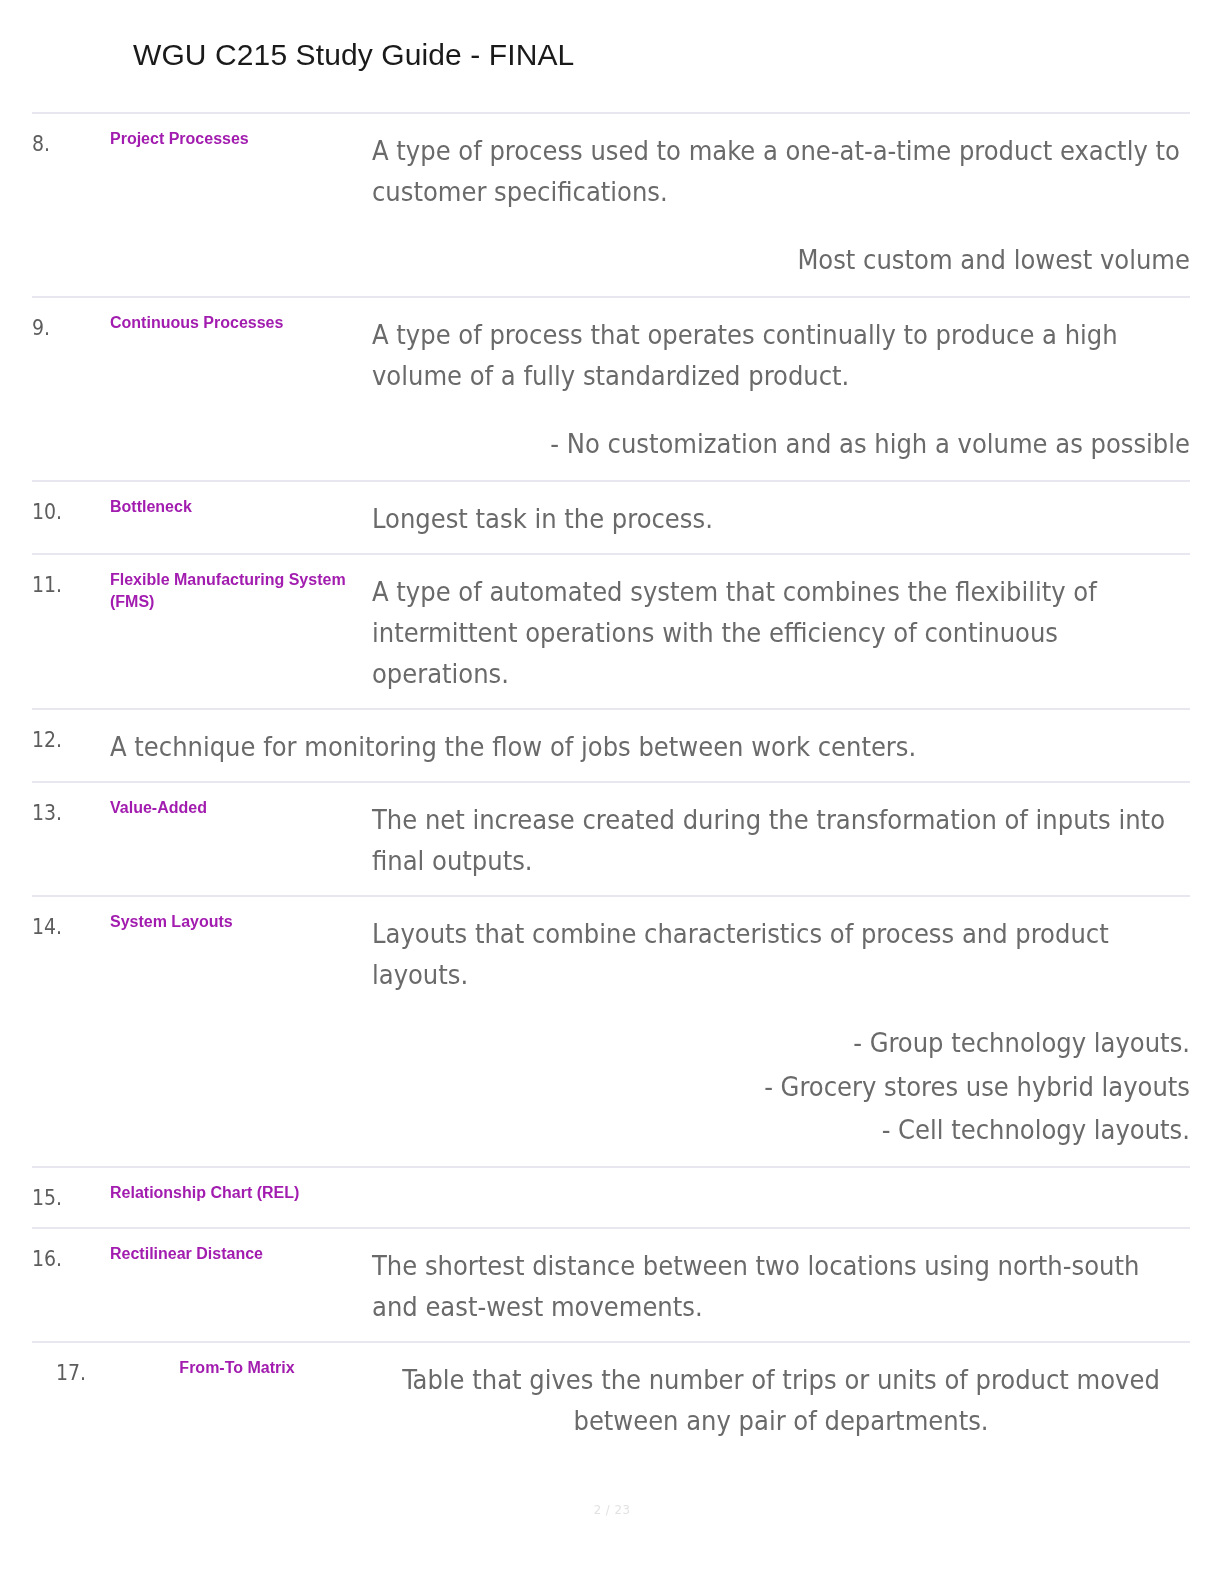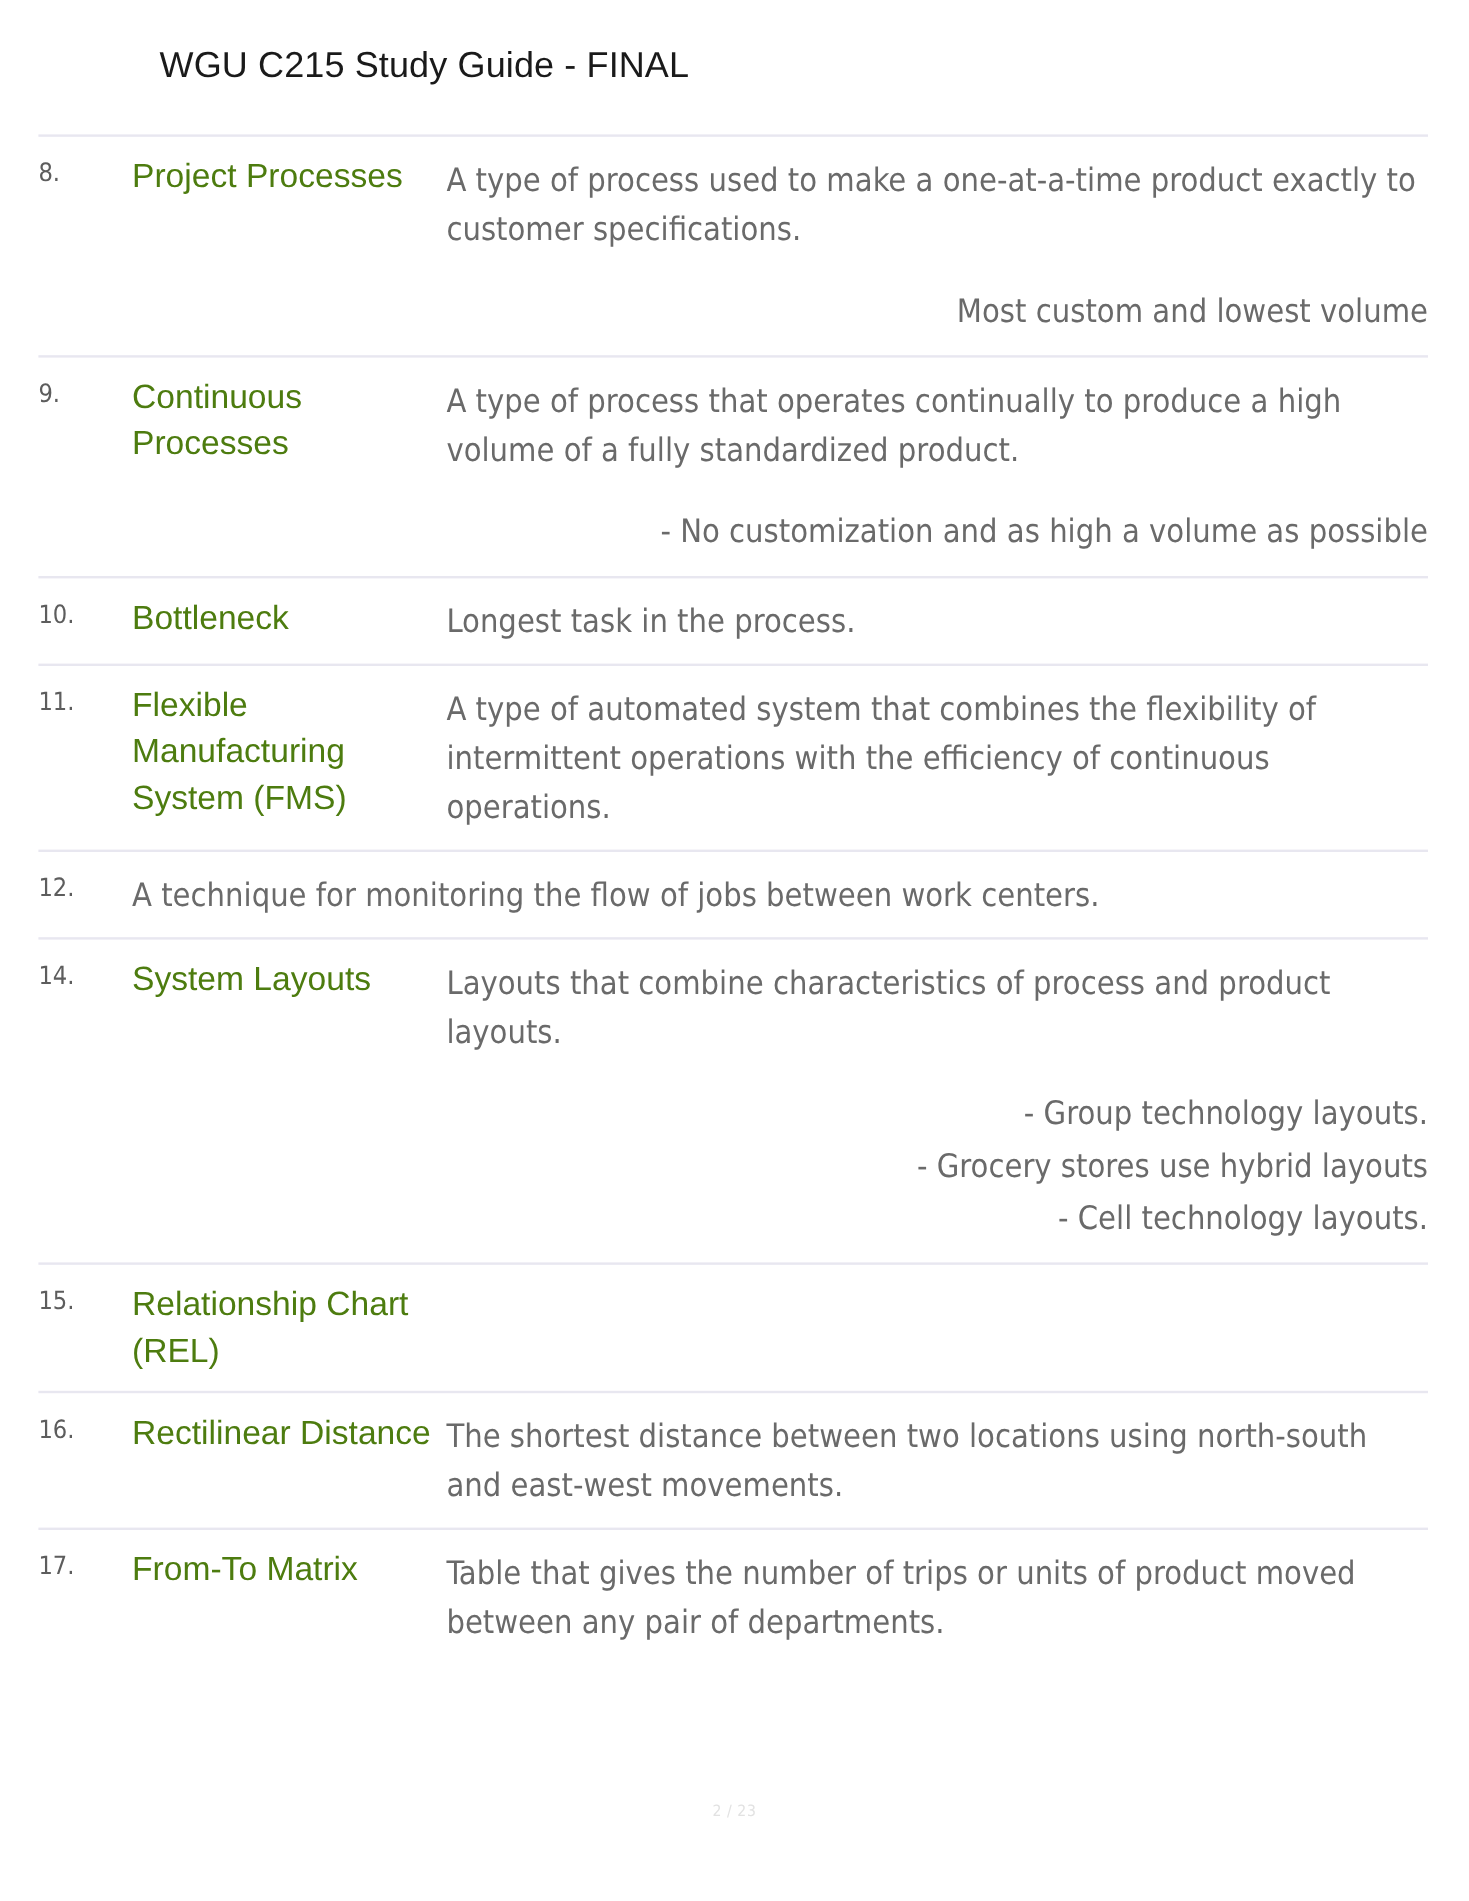--- a/index.html
+++ b/index.html
@@ -47,40 +47,41 @@
     display: flex;
     align-items: flex-start;
     border-top: 2px solid #e8e7f0;
     padding-top: 14px;
     padding-bottom: 14px;
     box-sizing: border-box;
   }
 
   .term-row:last-child {
     border-bottom: none;
+    text-align: center;
   }
 
   .term-index {
     width: 78px;
     flex: 0 0 78px;
     font-family: "DejaVu Sans Condensed", "Liberation Sans Narrow", "Liberation Sans", sans-serif;
     font-stretch: condensed;
     font-size: 21px;
     color: #5d5d5d;
     line-height: 1.38;
     padding-top: 2px;
     box-sizing: border-box;
   }
 
   .term-name {
     width: 262px;
     flex: 0 0 262px;
-    font-size: 28px;
-    font-weight: 400;
-    color: #4d7c0f;
+    font-size: 16px;
+    font-weight: 700;
+    color: #a21caf;
     line-height: 1.38;
     padding-right: 8px;
     box-sizing: border-box;
     word-break: break-word;
   }
 
   .term-def {
     flex: 1 1 auto;
     font-family: "DejaVu Sans Condensed", "Liberation Sans Narrow", "Liberation Sans", sans-serif;
     font-stretch: condensed;
@@ -163,20 +164,27 @@
           <span class="def-main">A type of automated system that combines the flexibility of intermittent operations with the efficiency of continuous operations.</span>
         </div>
       </div>
       <div class="term-row">
         <div class="term-index">12.</div>
         <div class="term-def">
           <span class="def-main">A technique for monitoring the flow of jobs between work centers.</span>
         </div>
       </div>
       <div class="term-row">
+        <div class="term-index">13.</div>
+        <div class="term-name">Value-Added</div>
+        <div class="term-def">
+          <span class="def-main">The net increase created during the transformation of inputs into final outputs.</span>
+        </div>
+      </div>
+      <div class="term-row">
         <div class="term-index">14.</div>
         <div class="term-name">System Layouts</div>
         <div class="term-def">
           <span class="def-main">Layouts that combine characteristics of process and product layouts.</span>
           <span class="def-notes">
             <span class="def-note-line">- Group technology layouts.</span>
             <span class="def-note-line">- Grocery stores use hybrid layouts</span>
             <span class="def-note-line">- Cell technology layouts.</span>
           </span>
         </div>

